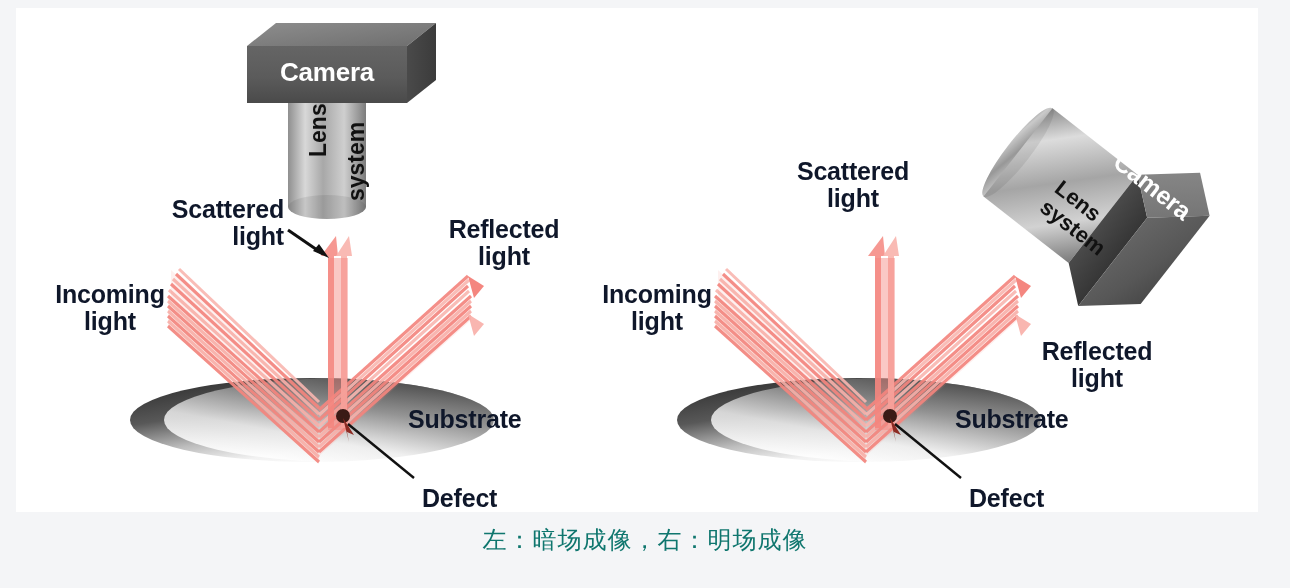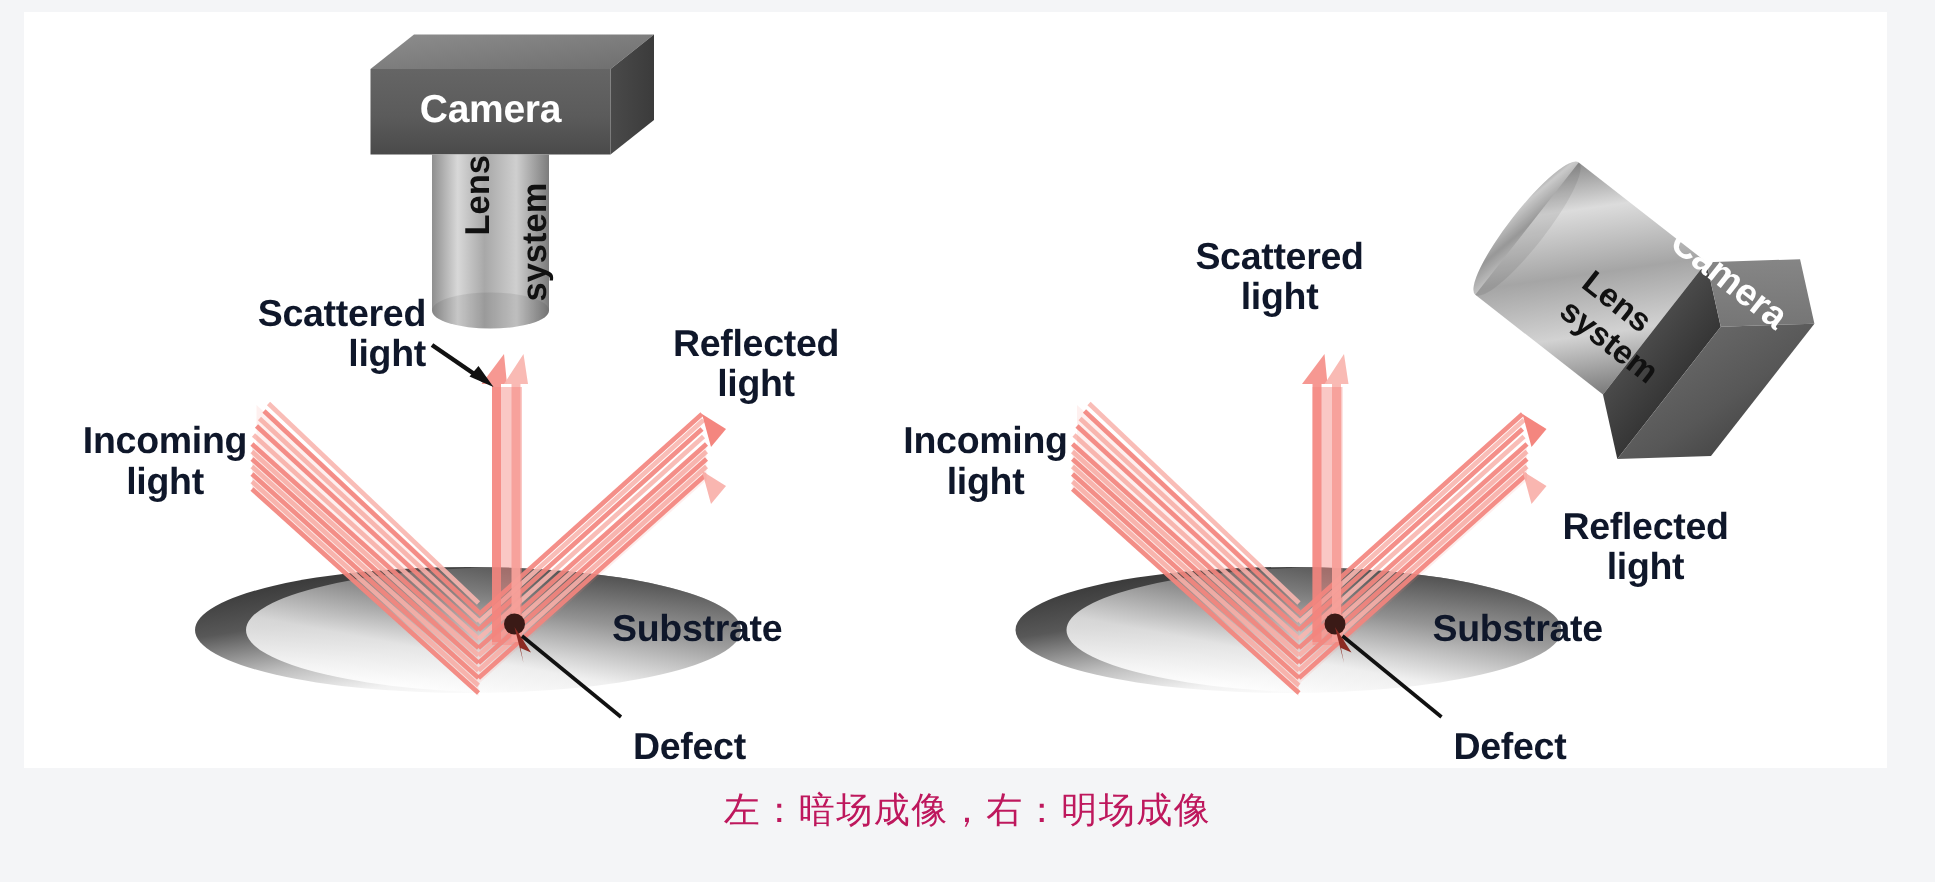--- a/index.html
+++ b/index.html
@@ -49,21 +49,21 @@
   .lbl.r { text-align: right; transform: translateX(-100%); }
   .lbl.l { text-align: left; }
 
   .caption {
     position: absolute;
     left: 0;
     top: 524px;
     width: 1290px;
     text-align: center;
     font-size: 24px;
-    color: #be185d;
+    color: #0f766e;
     font-family: "Liberation Sans", sans-serif;
     letter-spacing: 1px;
   }
   svg { display: block; }
   .svgwrap { position: absolute; left: 0; top: 0; }
 </style>
 </head>
 <body>
 
 <div id="root">

